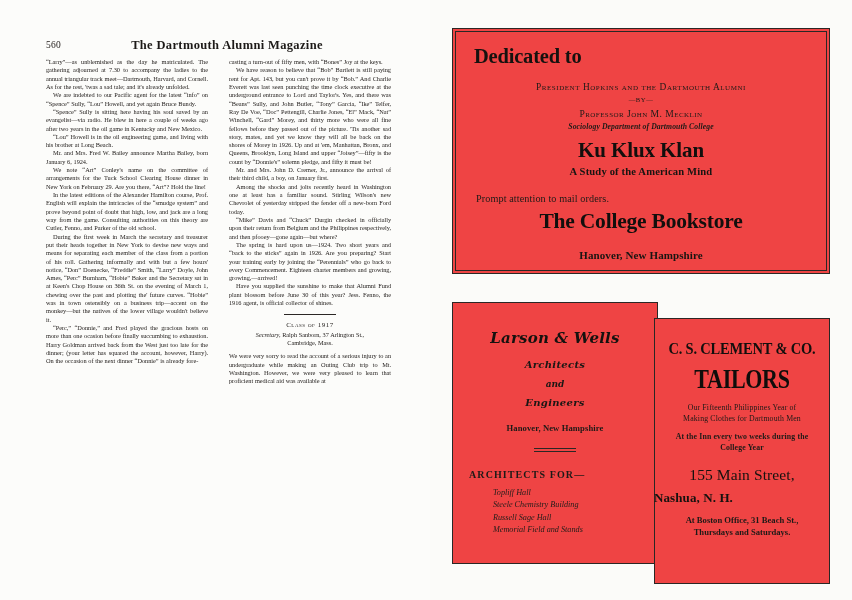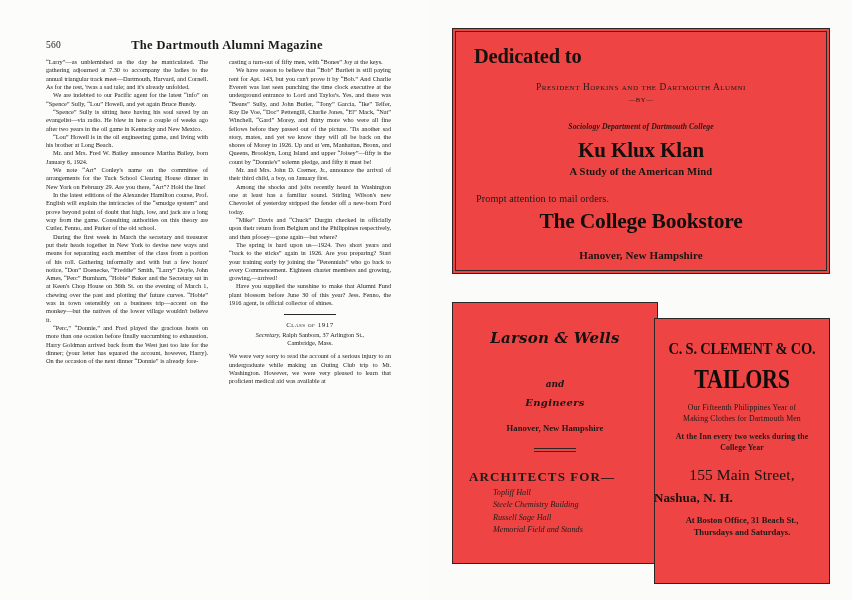--- a/index.html
+++ b/index.html
@@ -162,21 +162,21 @@
   .lw-town{
     position:absolute;left:0;right:0;top:121px;text-align:center;
     font-size:8.6px;font-weight:700;color:#1d1a17;letter-spacing:.1px;
   }
   .lw-rule{
     position:absolute;left:50%;top:146px;width:42px;margin-left:-21px;
     border-top:1px solid #2b2725;border-bottom:1px solid #2b2725;height:2px;
   }
   .lw-for{
     position:absolute;left:17px;top:167px;
-    font-size:13px;font-weight:700;letter-spacing:1.1px;color:#1d1a17;
+    font-size:10px;font-weight:700;letter-spacing:1.1px;color:#1d1a17;
   }
   .lw-list{
     position:absolute;left:41px;top:185px;
     font-size:8.2px;line-height:12.4px;font-style:italic;color:#211d1a;
   }
   .lw-list div{white-space:nowrap;}
 
   
   #ad-clement{left:654px;top:318px;width:176px;height:266px;}
   .cl-name{
@@ -260,33 +260,35 @@
     </div>
   </div>
 
   <div class="ad" id="ad-bookstore">
     <div class="outer"></div>
     <div class="inner"></div>
     <div class="content">
       <div class="bk-ded">Dedicated to</div>
       <div class="bk-line1">President Hopkins and the Dartmouth Alumni</div>
       <div class="bk-by">—BY—</div>
+      <div class="bk-line2">Professor John M. Mecklin</div>
       <div class="bk-line3">Sociology Department of Dartmouth College</div>
       <div class="bk-title">Ku Klux Klan</div>
       <div class="bk-sub">A Study of the American Mind</div>
       <div class="bk-prompt">Prompt attention to mail orders.</div>
       <div class="bk-store">The College Bookstore</div>
       <div class="bk-town">Hanover, New Hampshire</div>
     </div>
   </div>
 
   <div class="ad" id="ad-larson">
     <div class="single"></div>
     <div class="content">
       <div class="lw-name">Larson &amp; Wells</div>
+      <div class="lw-arch">Architects</div>
       <div class="lw-and">and</div>
       <div class="lw-eng">Engineers</div>
       <div class="lw-town">Hanover, New Hampshire</div>
       <div class="lw-rule"></div>
       <div class="lw-for">ARCHITECTS FOR—</div>
       <div class="lw-list" id="lw-list">
           <div>Topliff Hall</div>
           <div>Steele Chemistry Building</div>
           <div>Russell Sage Hall</div>
           <div>Memorial Field and Stands</div>

